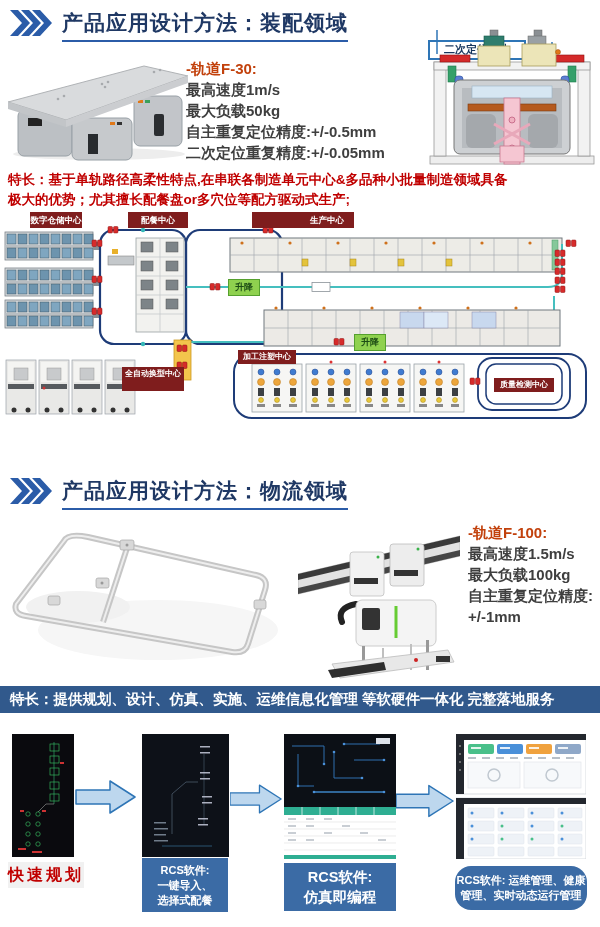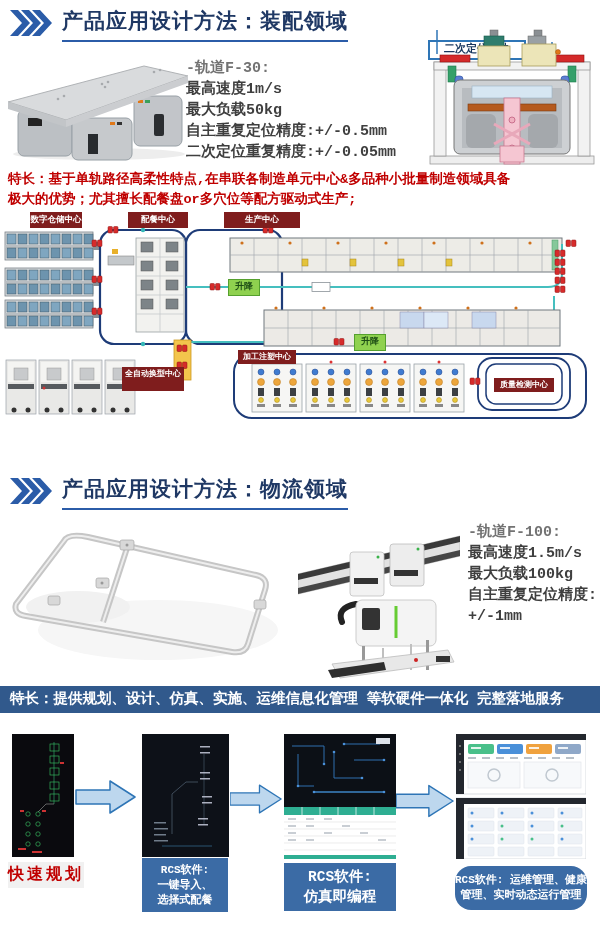--- a/index.html
+++ b/index.html
@@ -1,26 +1,26 @@
 <!DOCTYPE html>
 <html><head>
 <meta charset="utf-8">
 <style>
   html,body{margin:0;padding:0;background:#fff;}
   .page{position:relative;width:600px;height:927px;background:#fff;overflow:hidden;
-        font-family:Liberation Mono, monospace;}
+        font-family:Liberation Sans, sans-serif;}
   .abs{position:absolute;}
 
   
   .sec-header{display:flex;align-items:flex-start;gap:8px;}
   .sec-title{color:#1F3864;font-weight:bold;font-size:21px;letter-spacing:1px;
              border-bottom:2px solid #2B5CA8;padding-bottom:4px;line-height:26px;}
 
   
-  .spec-name{font-weight:bold;color:#737373;font-size:15px;line-height:20px;}
+  .spec-name{font-weight:bold;color:#c2410c;font-size:15px;line-height:20px;}
   .spec-line{font-weight:600;color:#3f3f3f;font-size:15px;line-height:21px;}
 
   
   .module-label{border:2px solid #2E75B6;background:#fff;color:#17365D;font-weight:bold;
                 font-size:11px;text-align:center;line-height:15px;}
 
   .features-red{color:#C00000;font-weight:bold;font-size:13.5px;line-height:20px;white-space:nowrap;}
 
   
   .dlabel{background:#7f1d1d;color:#fff;font-weight:bold;text-align:center;overflow:hidden;}
@@ -298,21 +298,21 @@
     <use href="#rp" x="555" y="65"></use>
       <use href="#rp" x="555" y="74"></use>
     <use href="#rp" x="334" y="126.5"></use>
       <use href="#rp" x="470" y="166"></use>
     <use href="#rp" x="177" y="133"></use>
       <use href="#rp" x="177" y="150"></use>
   </svg>
 
   <div class="abs dlabel dl16" style="left:30px;top:212px;width:52px;height:16px;">数字仓储中心</div>
   <div class="abs dlabel dl16" style="left:128px;top:212px;width:60px;height:16px;">配餐中心</div>
-  <div class="abs dlabel dl16" style="left:224px;top:212px;width:76px;height:16px;">生产中心</div>
+  <div class="abs dlabel dl16" style="left:252px;top:212px;width:54px;height:16px;padding-left:48px;">生产中心</div>
   <div class="abs dlabel dl14" style="left:238px;top:350px;width:58px;height:14px;">加工注塑中心</div>
   <div class="abs dlabel dl14" style="left:122px;top:367px;width:62px;height:24px;">全自动换型中心</div>
   <div class="abs dlabel dl14" style="left:494px;top:378px;width:60px;height:14px;">质量检测中心</div>
   <div class="abs lift" style="left:228px;top:279px;width:30px;height:15px;">升降</div>
   <div class="abs lift" style="left:354px;top:334px;width:30px;height:15px;">升降</div>
 
   <div class="abs sec-header" style="left:10px;top:478px;">
     <svg width="44" height="27" viewBox="0 0 44 27">
       <g fill="#2B5CA8">
           <polygon points="0,0 8,0 20,13 8,26 0,26 12,13"></polygon>

